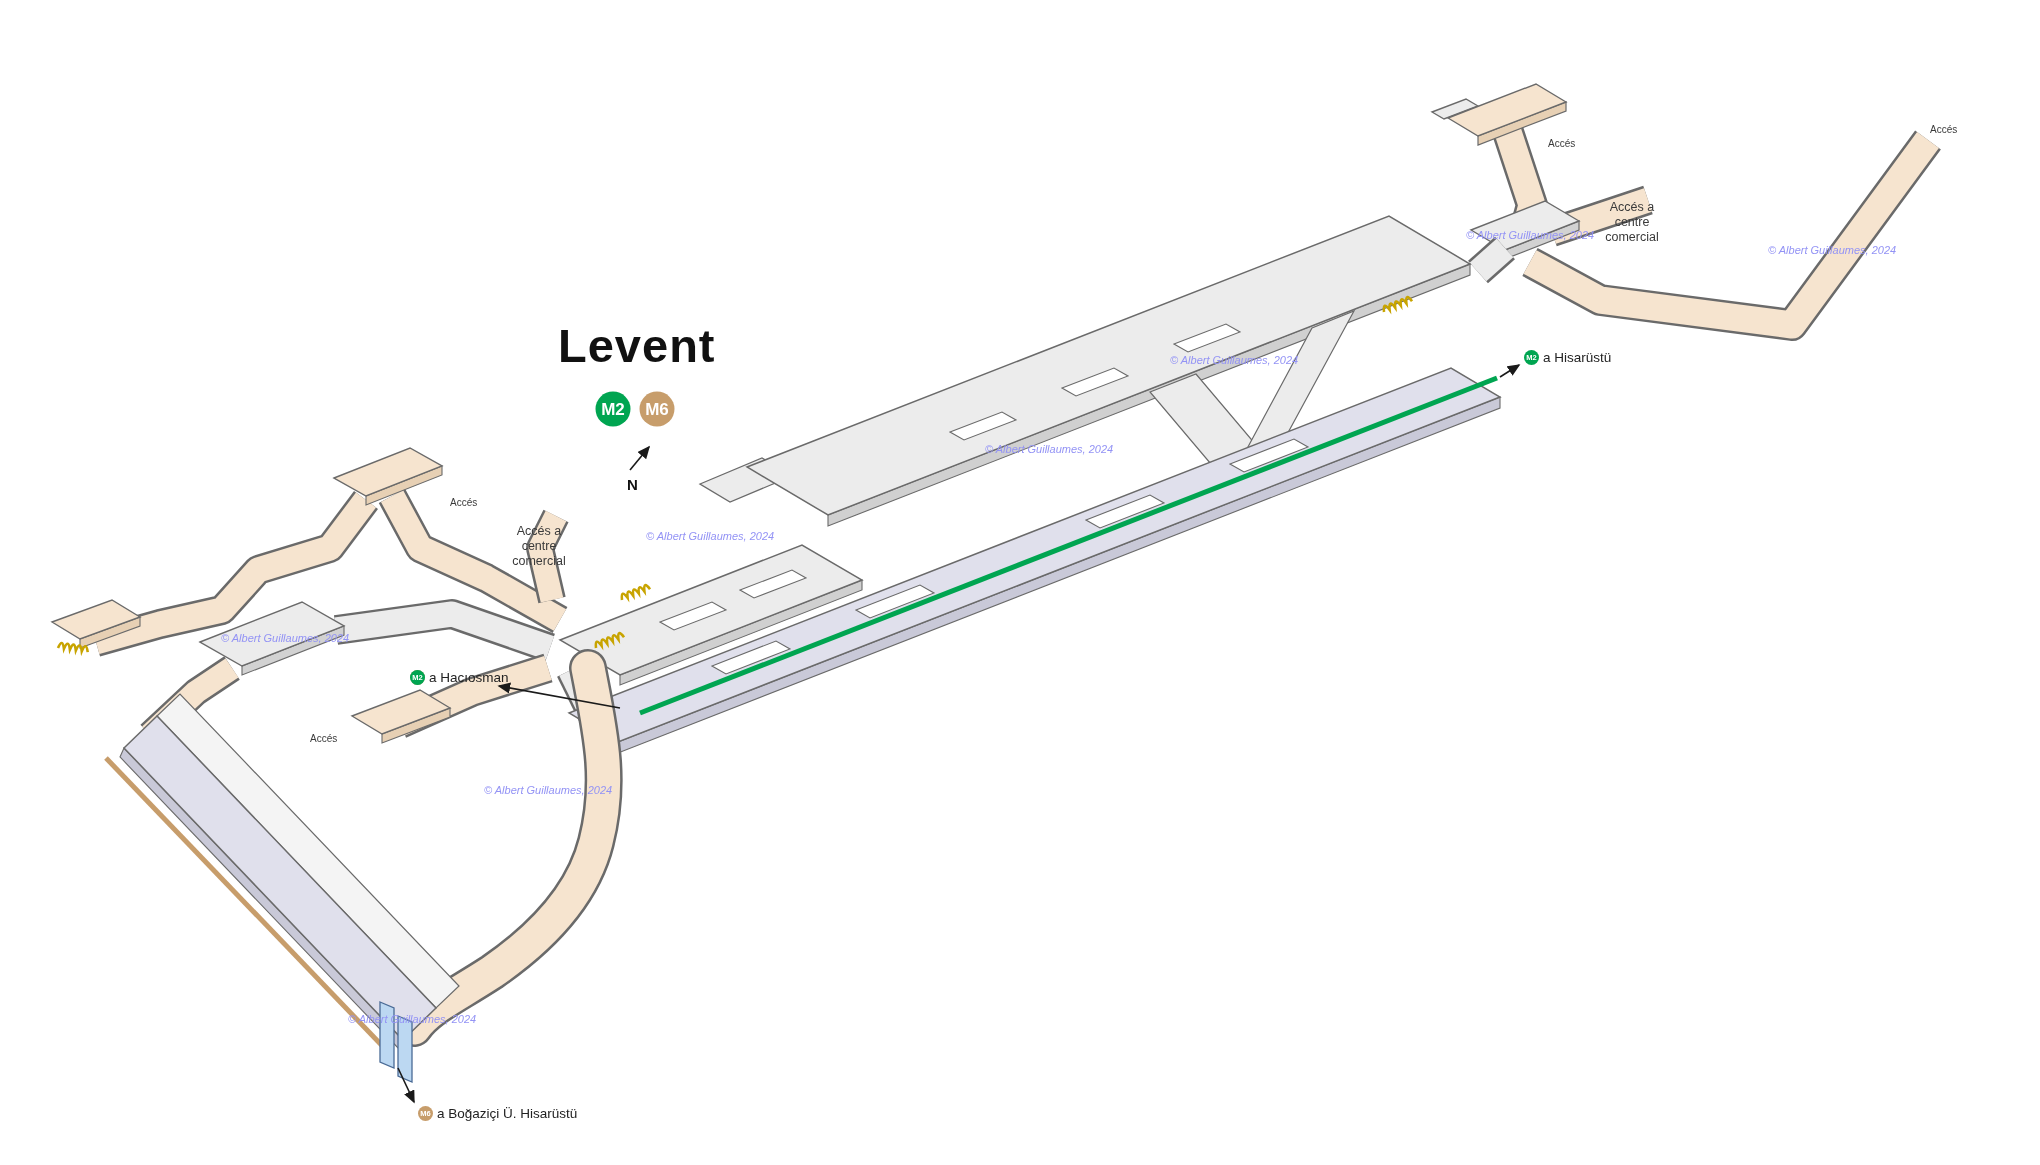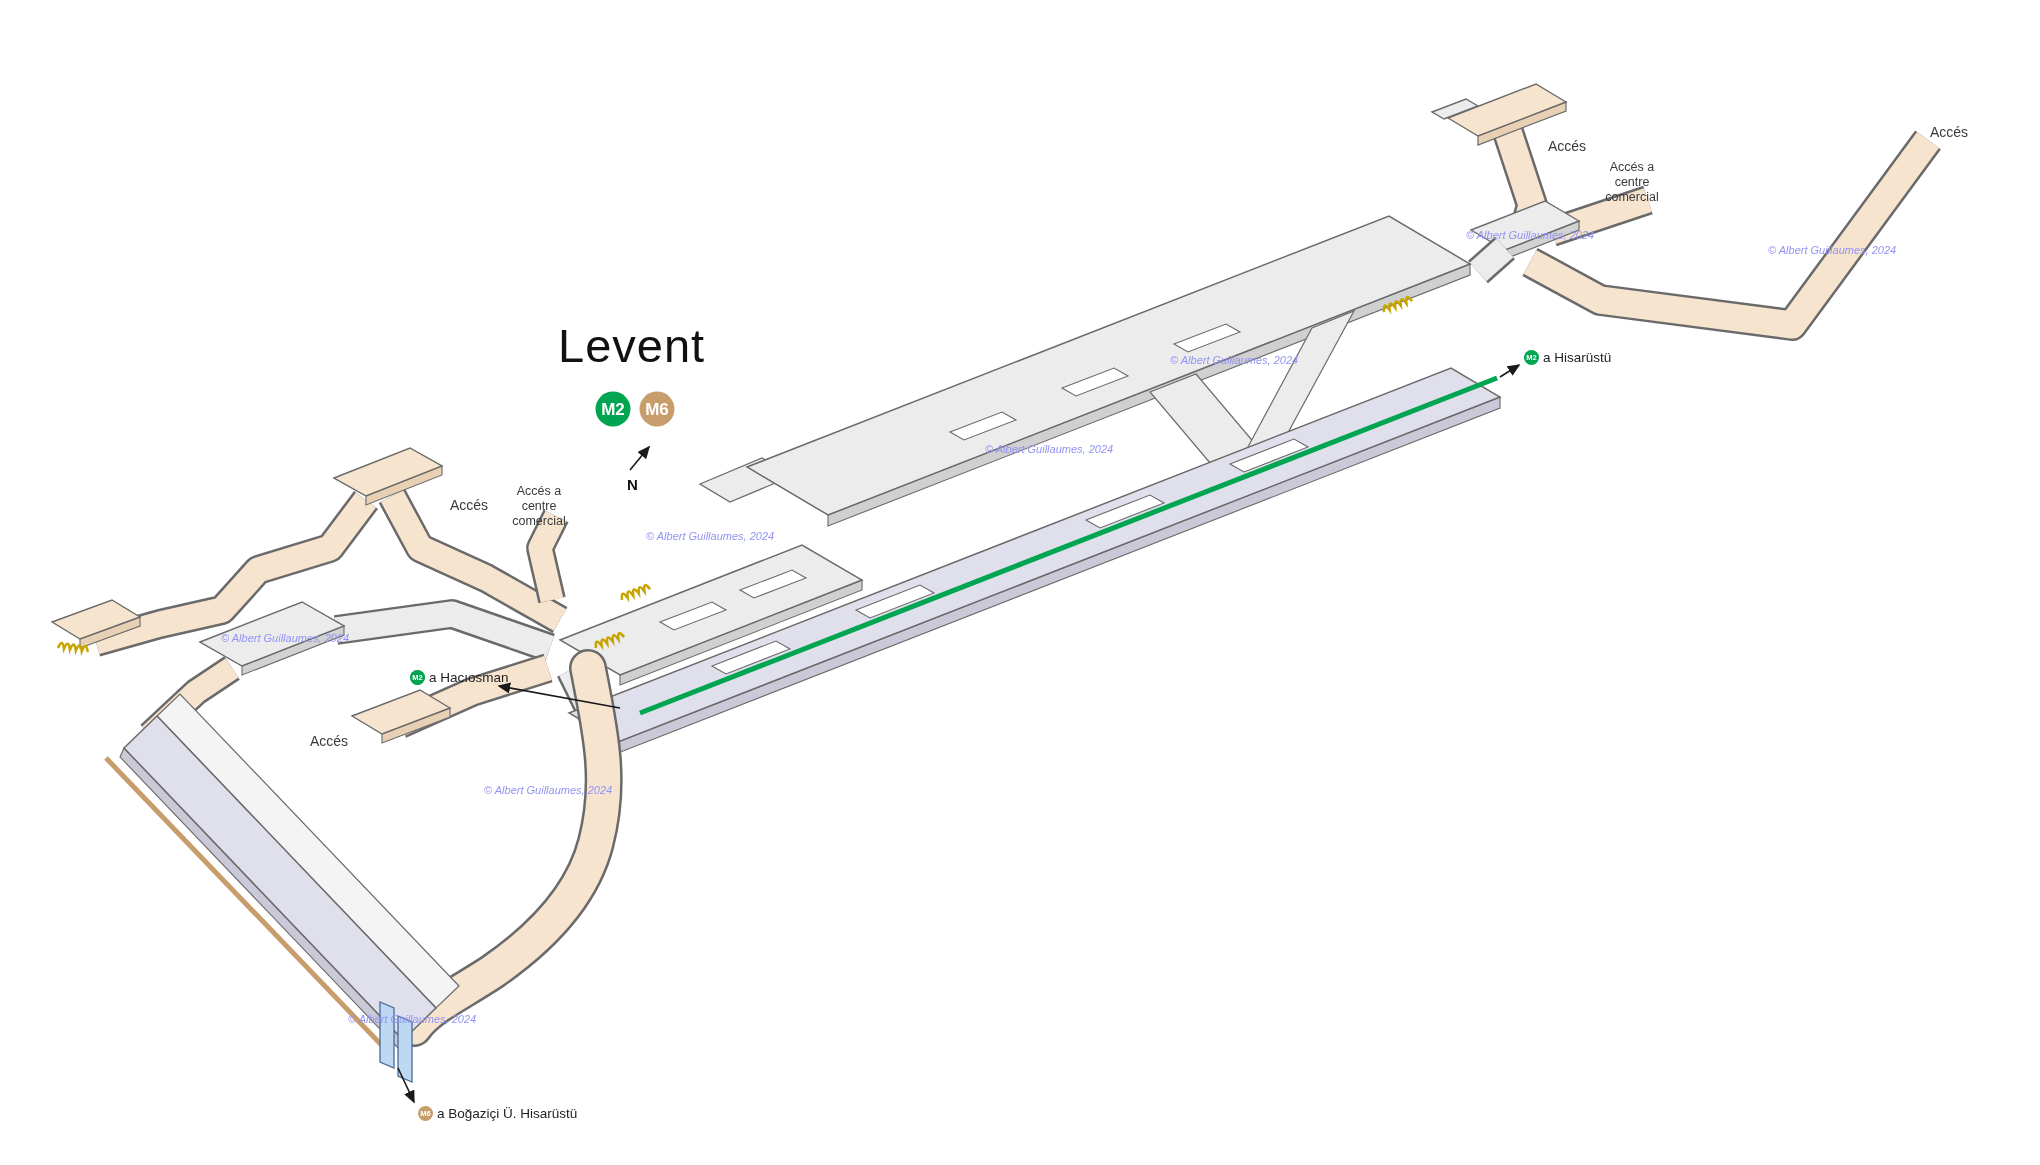--- a/index.html
+++ b/index.html
@@ -1,22 +1,22 @@
 <!DOCTYPE html>
 <html><head>
 <meta charset="utf-8">
 <style>
   html,body{margin:0;padding:0;background:#fff;}
   .canvas{position:relative;width:2040px;height:1165px;background:#ffffff;overflow:hidden;
           font-family:"Liberation Sans",sans-serif;}
   svg.diagram{position:absolute;left:0;top:0;}
 
-  .label{position:absolute;color:#3a3a3a;font-size:14px;white-space:nowrap;}
-  .label.center3{white-space:normal;text-align:center;font-size:12.5px;line-height:1.18;}
-  .title{position:absolute;font-size:47px;font-weight:normal;color:#111;letter-spacing:1px;
+  .label{position:absolute;color:#3a3a3a;font-size:10px;white-space:nowrap;}
+  .label.center3{white-space:normal;text-align:center;font-size:12.5px;line-height:1.18;margin-top:40px;}
+  .title{position:absolute;font-size:47px;font-weight:bold;color:#111;letter-spacing:1px;
          font-family:"Liberation Sans",sans-serif;}
   .badges{position:absolute;display:flex;gap:6px;}
   .badge text{fill:#fff;font-size:17px;font-weight:bold;text-anchor:middle;
               font-family:"Liberation Sans",sans-serif;}
   .mini-badge text{fill:#fff;font-size:7.5px;font-weight:bold;text-anchor:middle;
               font-family:"Liberation Sans",sans-serif;}
   .dir-label{position:absolute;display:flex;align-items:center;gap:4px;
              font-size:13.5px;color:#222;white-space:nowrap;}
   .watermark{position:absolute;font-style:italic;font-size:11px;color:#9393f5;white-space:nowrap;}
   .north{position:absolute;font-size:15px;font-weight:bold;color:#111;}

